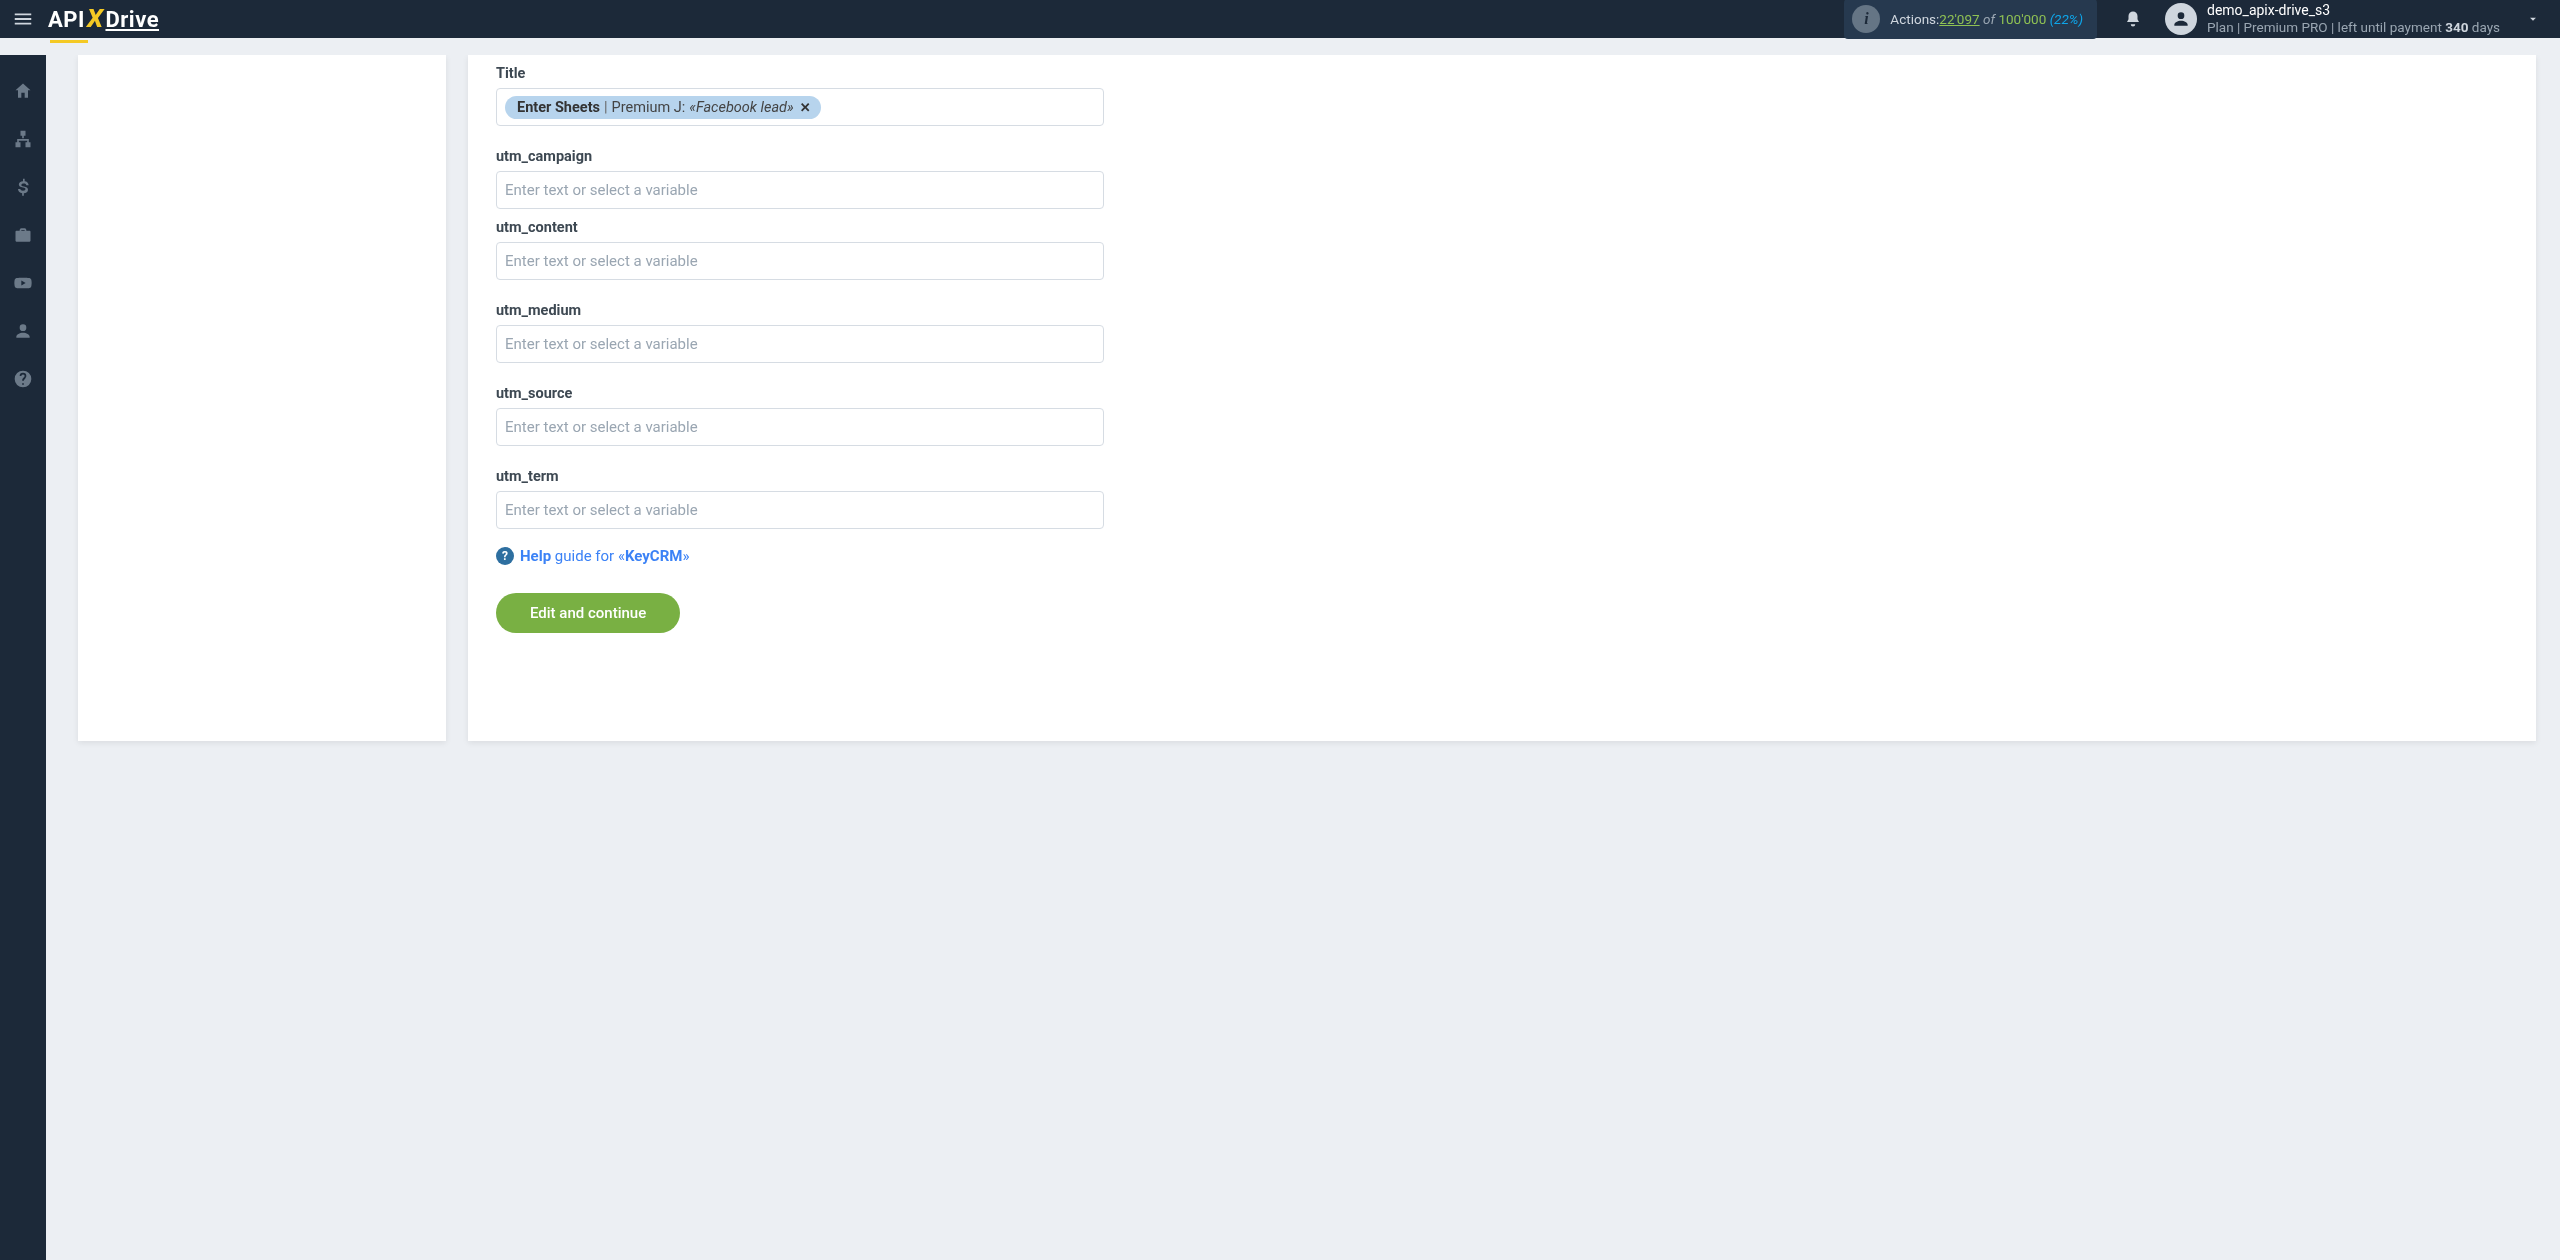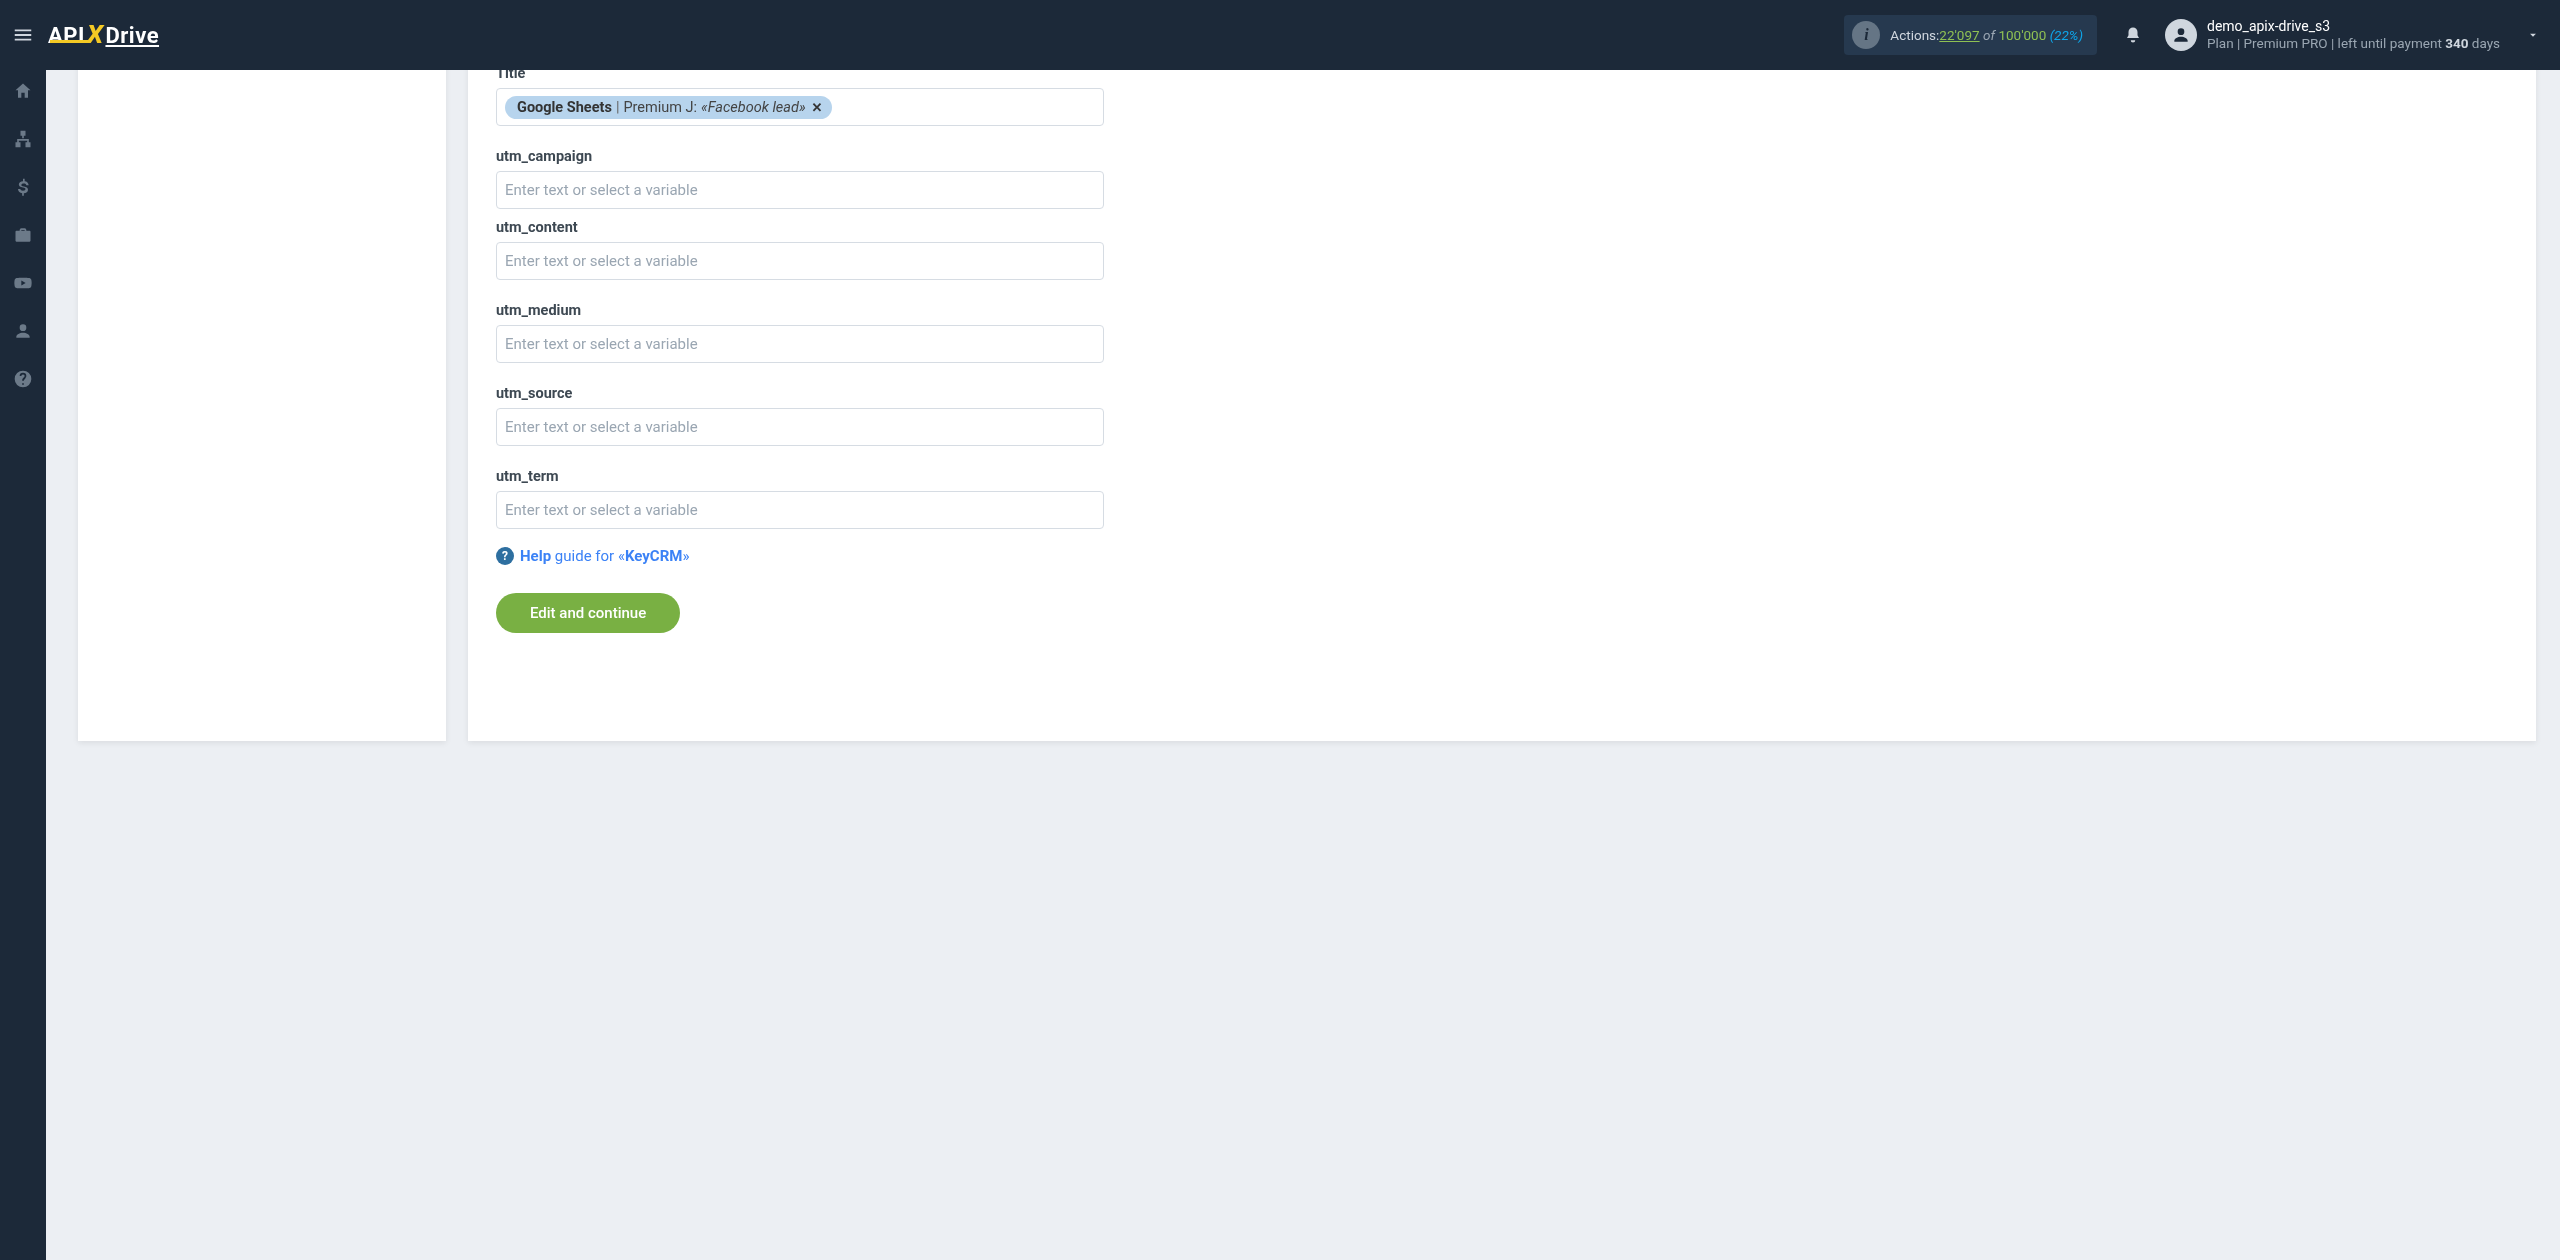--- a/index.html
+++ b/index.html
@@ -9,21 +9,21 @@
   font-family: -apple-system, BlinkMacSystemFont, "Segoe UI", Roboto, "Helvetica Neue", Arial, sans-serif;
 }
 html, body {
   width: 100%;
   height: 100%;
   background: #eceff3;
   overflow: hidden;
 }
 
 .topbar {
-  height: 70px;
+  height: 38px;
   background: #1c2939;
   color: #fff;
   display: flex;
   align-items: center;
   padding: 0 14px 0 0;
   position: relative;
   z-index: 10;
 }
 .hamburger {
   width: 46px;
@@ -245,21 +245,21 @@
     <div class="cards">
       <div class="card-left"></div>
       <div class="card-main">
         <div class="form-area">
 
           
           <div class="field-group">
             <div class="field-label">Title</div>
             <div class="field-input-box">
               <span class="chip">
-                <span class="src">Google Sheets</span>
+                <span class="src">Enter Sheets</span>
                   <span class="sep"> | </span>
                   <span class="col">Premium J:</span>
                 <span class="val"><span>«</span><span>Facebook lead</span><span>»</span></span>
                 <span class="close">✕</span>
               </span>
             </div>
           </div>
 
           
           <div class="field-group" style="margin-top:22px">

